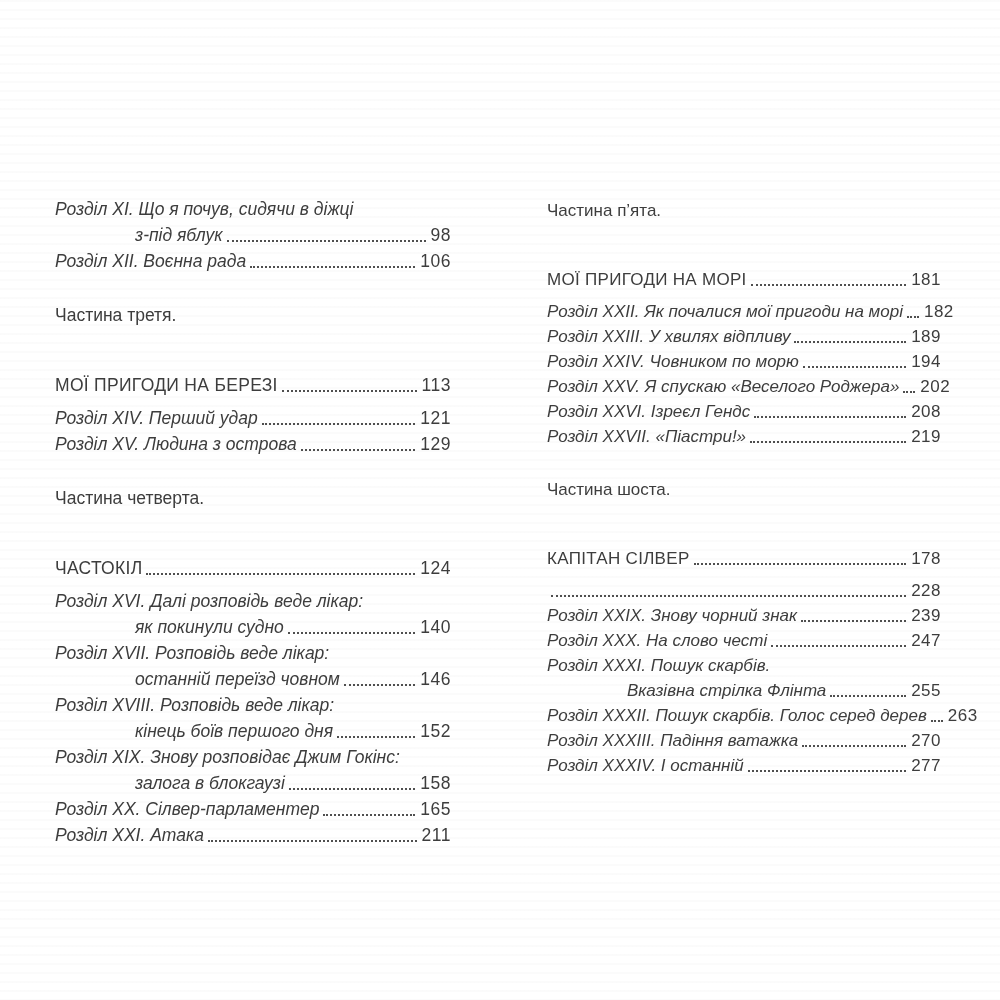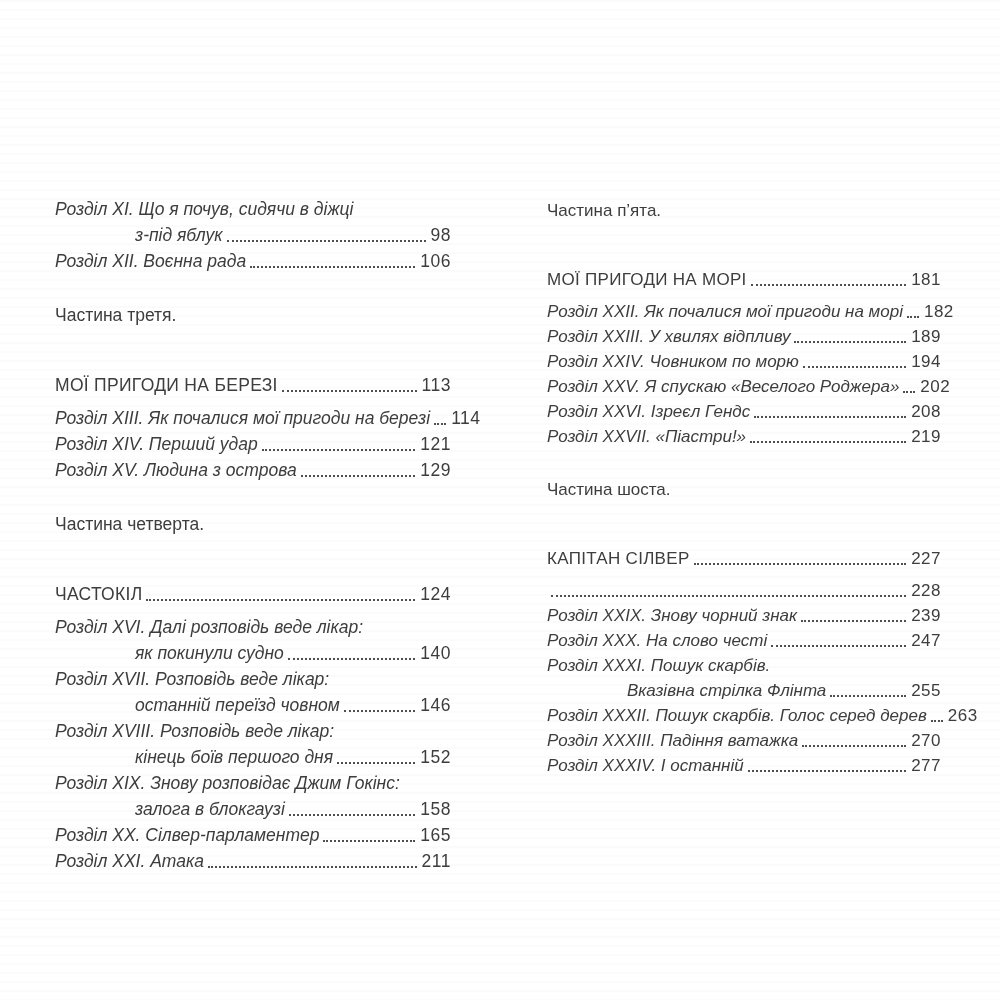--- a/index.html
+++ b/index.html
@@ -84,25 +84,20 @@
       <div class="section">
         <div class="row part-label">
           <span class="txt">Частина третя.</span>
         </div>
         <div class="row part-title">
           <span class="txt">МОЇ ПРИГОДИ НА БЕРЕЗІ</span>
           <span class="dots"></span>
           <span class="pg">113</span>
         </div>
         <div class="row entry-line">
-          <span class="txt">Розділ XIII. Як почалися мої пригоди на березі</span>
-          <span class="dots"></span>
-          <span class="pg">114</span>
-        </div>
-        <div class="row entry-line">
           <span class="txt">Розділ XIV. Перший удар</span>
           <span class="dots"></span>
           <span class="pg">121</span>
         </div>
         <div class="row entry-line">
           <span class="txt">Розділ XV. Людина з острова</span>
           <span class="dots"></span>
           <span class="pg">129</span>
         </div>
       </div>
@@ -200,21 +195,21 @@
           <span class="pg">219</span>
         </div>
       </div>
       <div class="section">
         <div class="row part-label">
           <span class="txt">Частина шоста.</span>
         </div>
         <div class="row part-title">
           <span class="txt">КАПІТАН СІЛВЕР</span>
           <span class="dots"></span>
-          <span class="pg">227</span>
+          <span class="pg">178</span>
         </div>
         <div class="row entry-line">
           <span class="dots"></span>
           <span class="pg">228</span>
         </div>
         <div class="row entry-line">
           <span class="txt">Розділ XXIX. Знову чорний знак</span>
           <span class="dots"></span>
           <span class="pg">239</span>
         </div>

